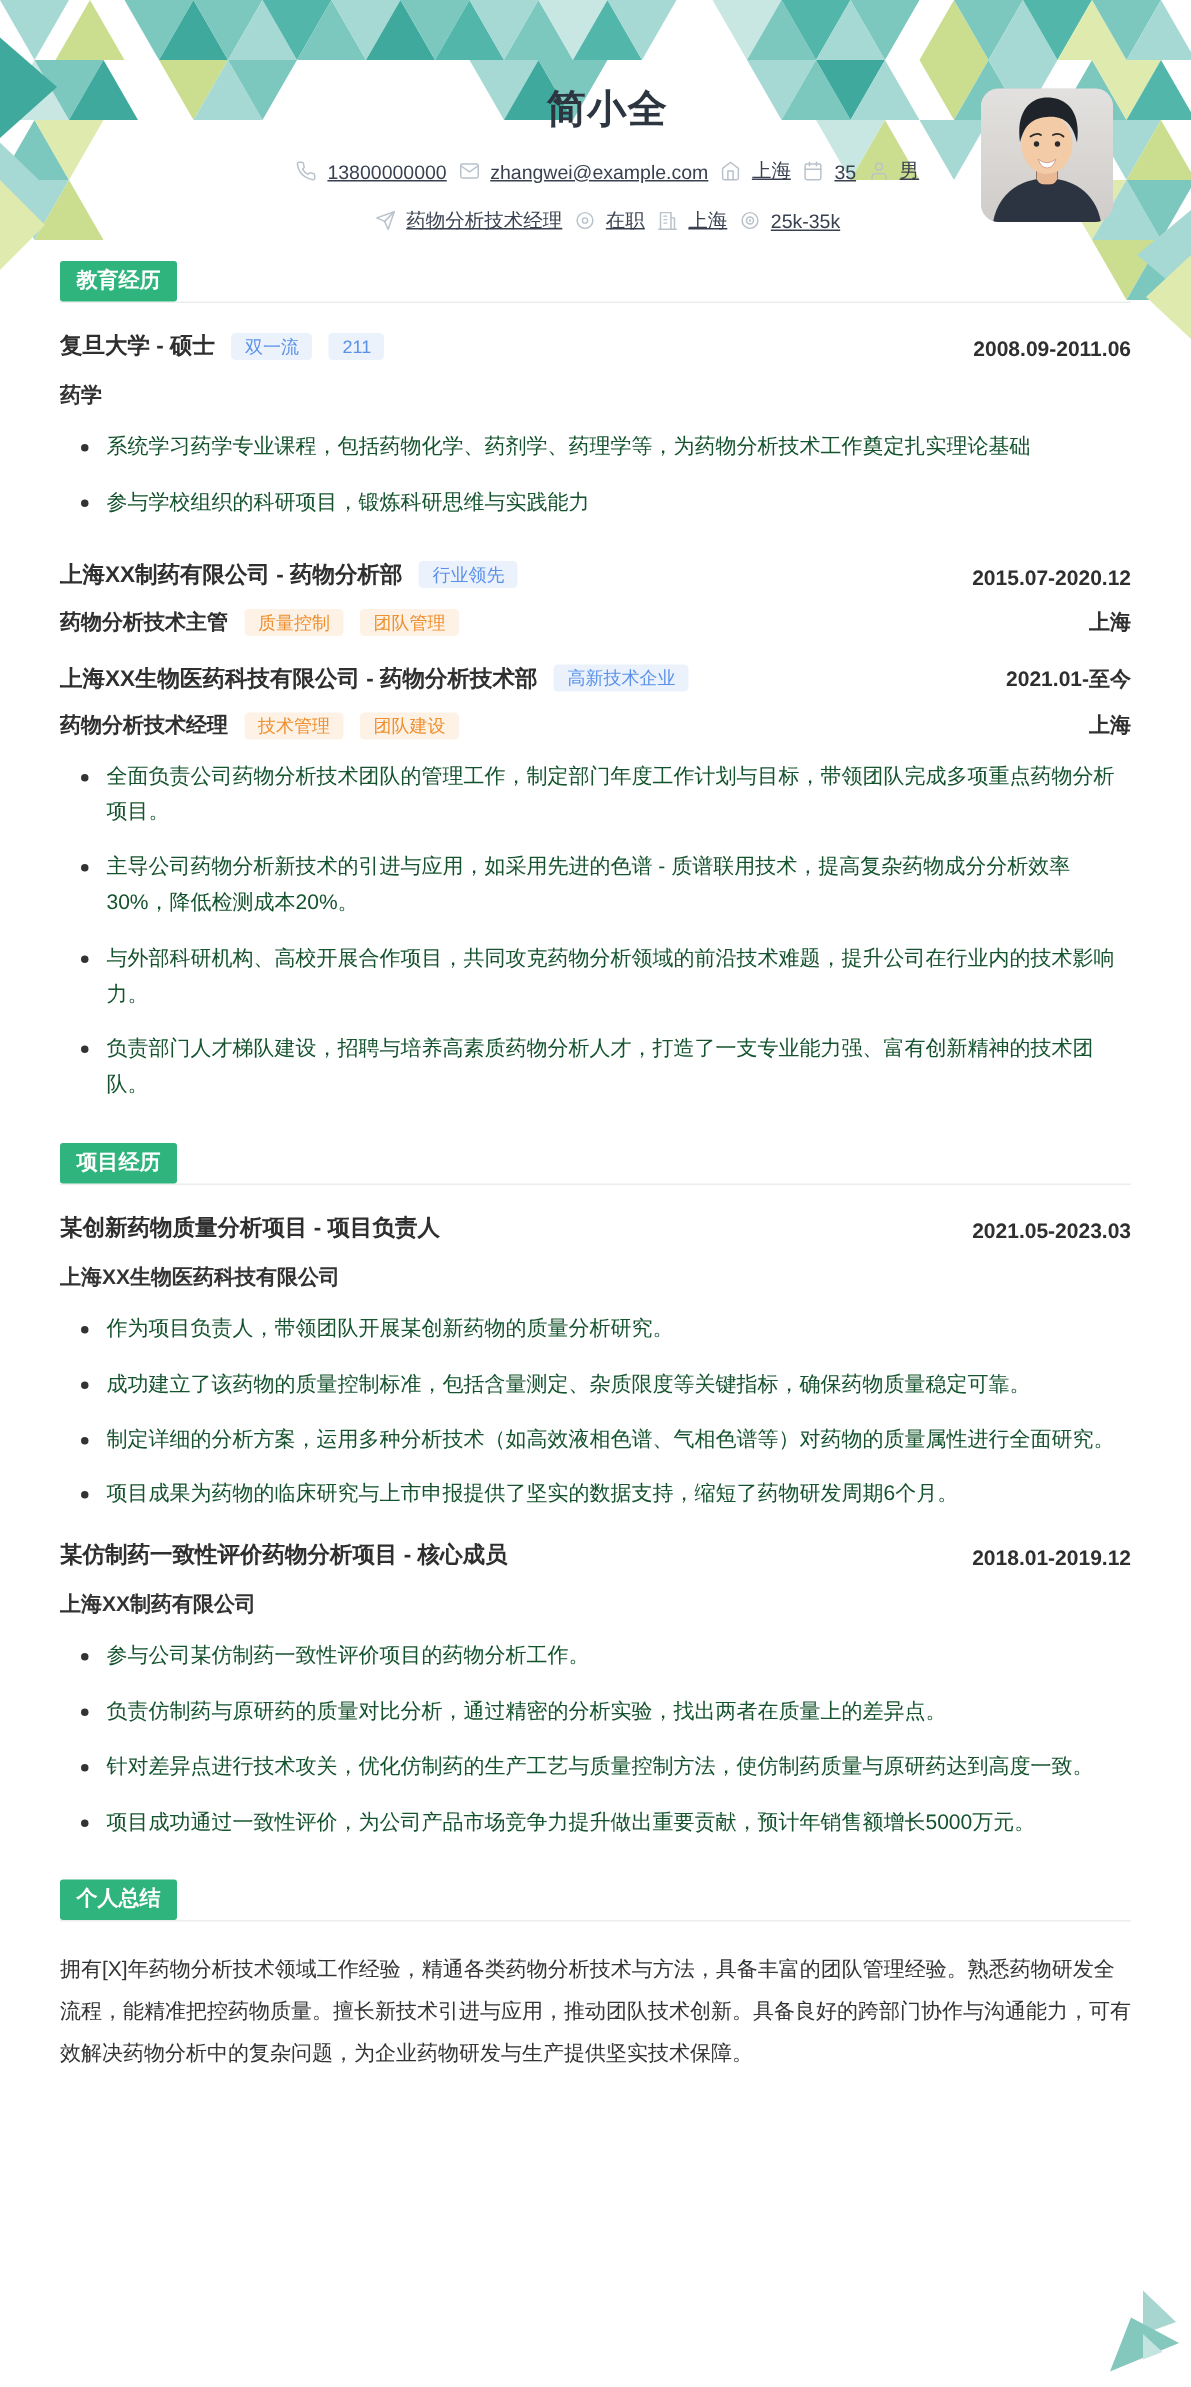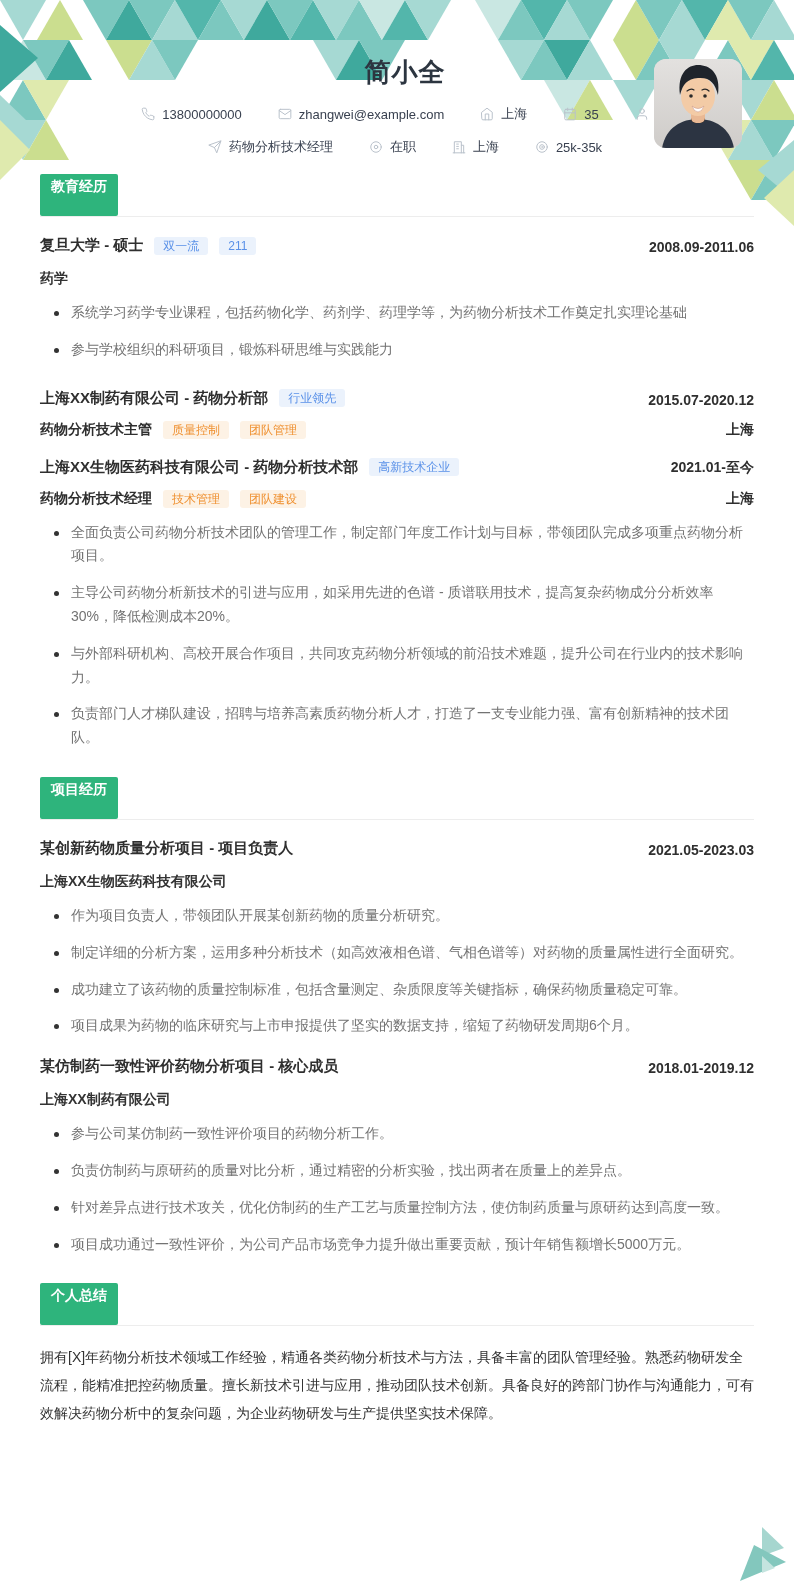--- a/index.html
+++ b/index.html
@@ -13,41 +13,41 @@
   *{box-sizing:border-box;margin:0;padding:0;}
   html,body{background:#fff;}
   body{
     width:794px;height:1591px;position:relative;overflow:hidden;
     font-family:"Liberation Sans","DejaVu Sans",sans-serif;color:#333;
   }
   
   .header{position:relative;height:162px;padding-left:16px;}
   .mosaic{position:absolute;top:0;left:0;pointer-events:none;}
   .name{position:relative;text-align:center;padding-top:55px;font-size:26px;font-weight:bold;color:#2c3540;letter-spacing:1px;}
-  .contact-row{position:relative;display:flex;justify-content:center;align-items:center;gap:36px;margin-top:15px;font-size:13px;color:#394150;}
+  .contact-row{position:relative;display:flex;justify-content:center;align-items:center;gap:8px;margin-top:15px;font-size:13px;color:#394150;text-decoration:underline;}
   .ci{display:flex;align-items:center;gap:7px;}
   .ci svg{width:14px;height:14px;stroke:#b9c1ca;fill:none;stroke-width:1.7;stroke-linecap:round;stroke-linejoin:round;}
   .photo{position:absolute;top:59px;right:52px;width:88px;height:89px;border-radius:12px;overflow:hidden;background:#d9d7d5;}
   
   main{padding:0 40px;position:relative;}
   .sec{margin-top:27px;}
   .sec:first-child{margin-top:12px;}
   .sec-head{border-bottom:1px solid #ededed;}
-  .sec-badge{display:inline-block;background:var(--green);color:#fff;font-size:14px;font-weight:bold;padding:4px 11px 20px;border-radius:2px;}
+  .sec-badge{display:inline-block;background:var(--green);color:#fff;font-size:14px;font-weight:bold;padding:4px 11px 5px;border-radius:2px;}
   .entry + .entry{margin-top:10px;}
   .entry-row{display:flex;justify-content:space-between;align-items:flex-end;margin-top:19px;}
   .entry-left{display:flex;align-items:center;gap:11px;}
   .entry-title{font-size:15px;font-weight:bold;color:#2f2f2f;}
   .entry-right{font-size:14px;font-weight:bold;color:#2f2f2f;}
   .tag{font-size:12px;padding:3px 9px;border-radius:3px;line-height:1;}
   .tag.blue{color:var(--blue);background:var(--blueBg);}
   .tag.orange{color:var(--orange);background:var(--orangeBg);}
   .sub-title{font-size:14px;font-weight:bold;margin-top:15px;}
   ul.bullets{list-style:none;margin-top:4px;}
-  ul.bullets li{position:relative;padding-left:31px;margin-top:13px;font-size:14px;line-height:1.7;color:#737373;}
+  ul.bullets li{position:relative;padding-left:31px;margin-top:13px;font-size:14px;line-height:1.7;color:#14532d;}
   ul.bullets li::before{content:"";position:absolute;left:14px;top:10px;width:5px;height:5px;border-radius:50%;background:#333;}
   .summary-text{margin-top:17px;font-size:14px;line-height:2;color:#333;}
   .plane{position:absolute;right:6px;bottom:8px;pointer-events:none;}
 </style>
 </head>
 <body>
 
 <div class="header">
   <svg class="mosaic" id="mosaic" width="794" height="235" viewBox="0 0 794 235">
       <polygon points="0,0 46,0 23,40" fill="#A6D9D3"></polygon>
@@ -294,22 +294,22 @@
     </div>
 
     <div class="entry">
       <div class="entry-row">
         <span class="entry-title">某创新药物质量分析项目 - 项目负责人</span>
         <span class="entry-right">2021.05-2023.03</span>
       </div>
       <div class="sub-title">上海XX生物医药科技有限公司</div>
       <ul class="bullets">
         <li>作为项目负责人，带领团队开展某创新药物的质量分析研究。</li>
+        <li>成功建立了该药物的质量控制标准，包括含量测定、杂质限度等关键指标，确保药物质量稳定可靠。</li>
         <li>制定详细的分析方案，运用多种分析技术（如高效液相色谱、气相色谱等）对药物的质量属性进行全面研究。</li>
-        <li>成功建立了该药物的质量控制标准，包括含量测定、杂质限度等关键指标，确保药物质量稳定可靠。</li>
         <li>项目成果为药物的临床研究与上市申报提供了坚实的数据支持，缩短了药物研发周期6个月。</li>
       </ul>
     </div>
 
     <div class="entry">
       <div class="entry-row">
         <span class="entry-title">某仿制药一致性评价药物分析项目 - 核心成员</span>
         <span class="entry-right">2018.01-2019.12</span>
       </div>
       <div class="sub-title">上海XX制药有限公司</div>

